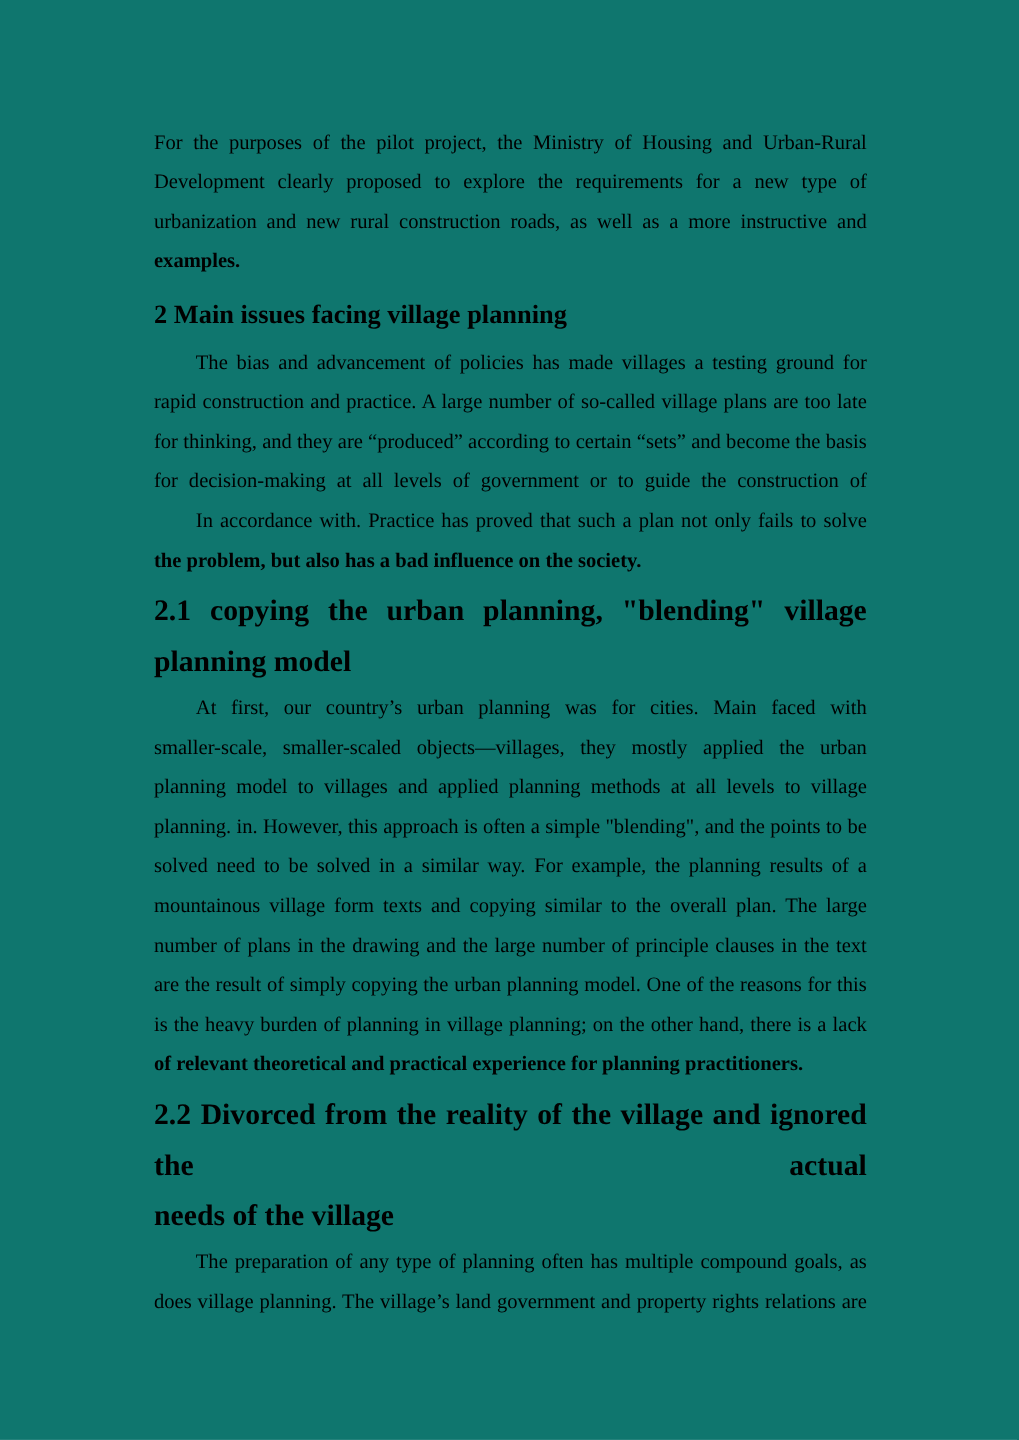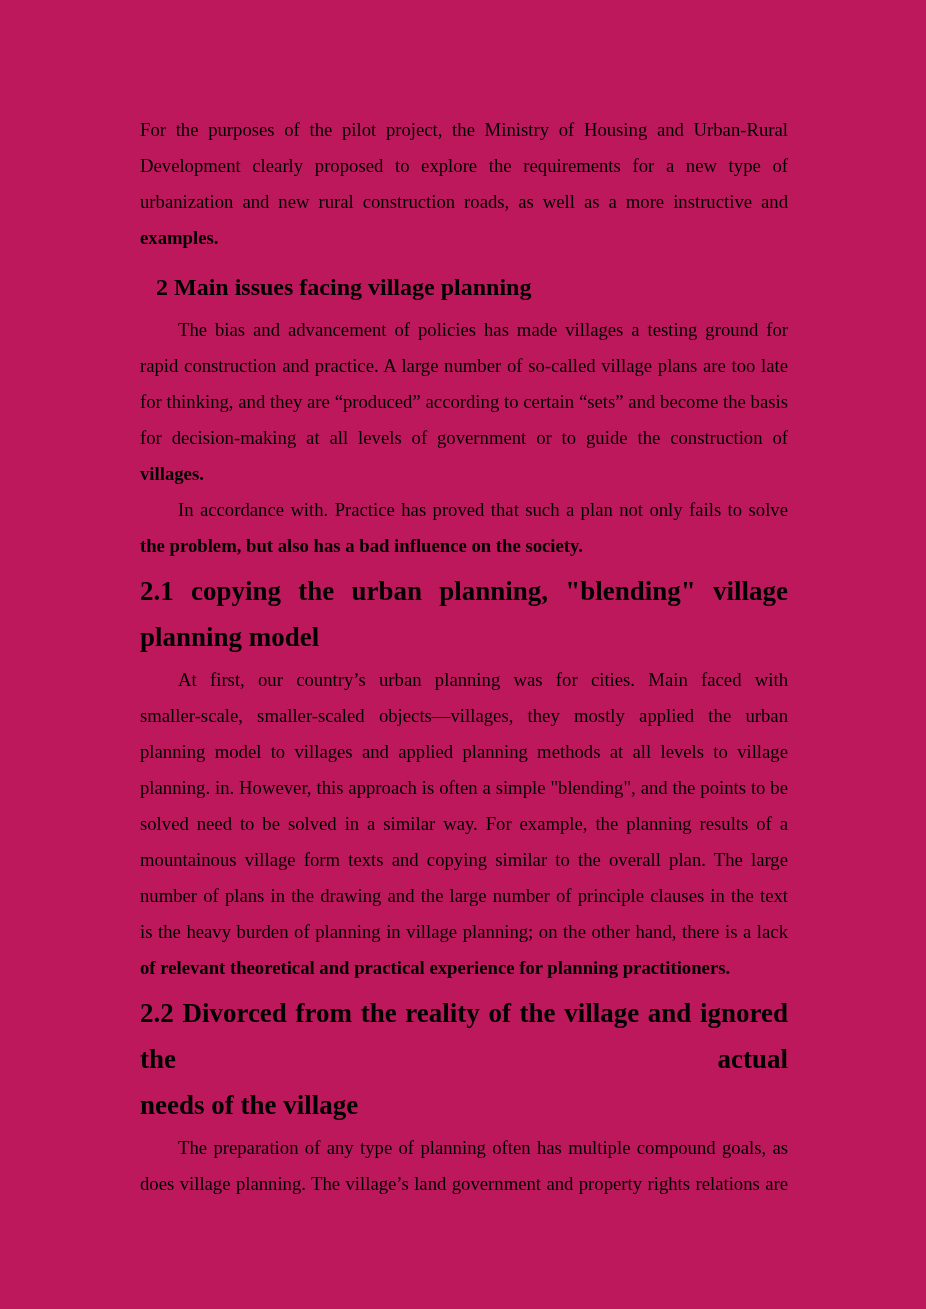--- a/index.html
+++ b/index.html
@@ -9,29 +9,29 @@
     background: #ffffff;
     position: relative;
     font-family: "Liberation Serif", serif;
     color: #000000;
     overflow: hidden;
   }
   .page {
     position: absolute;
     left: 0; top: 0;
     width: 926px; height: 1309px;
-    background: #be185d;
+    background: #0f766e;
   }
   .content {
     position: absolute;
     left: 140px; top: 112px;
     width: 648px;
   }
   .block-paragraph { margin: 0; }
-  .block-heading1 { margin: 8px 0 2px 16px; }
+  .block-heading1 { margin: 8px 0 2px 0; }
   .block-heading2 { margin: 4px 0 2px 0; }
   .line {
     font-size: 18.7px;
     line-height: 36px;
     text-align: justify;
     text-align-last: justify;
     letter-spacing: 0;
   }
   .block-heading1 .line,
   .block-heading2 .line {
@@ -55,37 +55,37 @@
         <div class="line line-end">examples.</div>
       </div>
       <div class="block-heading1">
         <div class="line line-end">2 Main issues facing village planning</div>
       </div>
       <div class="block-paragraph">
         <div class="line line-indent">The bias and advancement of policies has made villages a testing ground for</div>
         <div class="line">rapid construction and practice. A large number of so-called village plans are too late</div>
         <div class="line">for thinking, and they are “produced” according to certain “sets” and become the basis</div>
         <div class="line">for decision-making at all levels of government or to guide the construction of</div>
-        <div class="line line-end">villages.</div>
       </div>
       <div class="block-paragraph">
         <div class="line line-indent">In accordance with. Practice has proved that such a plan not only fails to solve</div>
         <div class="line line-end">the problem, but also has a bad influence on the society.</div>
       </div>
       <div class="block-heading2">
         <div class="line line-end">2.1 copying the urban planning, "blending" village planning model</div>
       </div>
       <div class="block-paragraph">
         <div class="line line-indent">At first, our country’s urban planning was for cities. Main faced with</div>
         <div class="line">smaller-scale, smaller-scaled objects—villages, they mostly applied the urban</div>
         <div class="line">planning model to villages and applied planning methods at all levels to village</div>
         <div class="line">planning. in. However, this approach is often a simple "blending", and the points to be</div>
         <div class="line">solved need to be solved in a similar way. For example, the planning results of a</div>
         <div class="line">mountainous village form texts and copying similar to the overall plan. The large</div>
         <div class="line">number of plans in the drawing and the large number of principle clauses in the text</div>
+        <div class="line">are the result of simply copying the urban planning model. One of the reasons for this</div>
         <div class="line">is the heavy burden of planning in village planning; on the other hand, there is a lack</div>
         <div class="line line-end">of relevant theoretical and practical experience for planning practitioners.</div>
       </div>
       <div class="block-heading2">
         <div class="line">2.2 Divorced from the reality of the village and ignored the actual</div>
         <div class="line line-end">needs of the village</div>
       </div>
       <div class="block-paragraph">
         <div class="line line-indent">The preparation of any type of planning often has multiple compound goals, as</div>
         <div class="line">does village planning. The village’s land government and property rights relations are</div>

